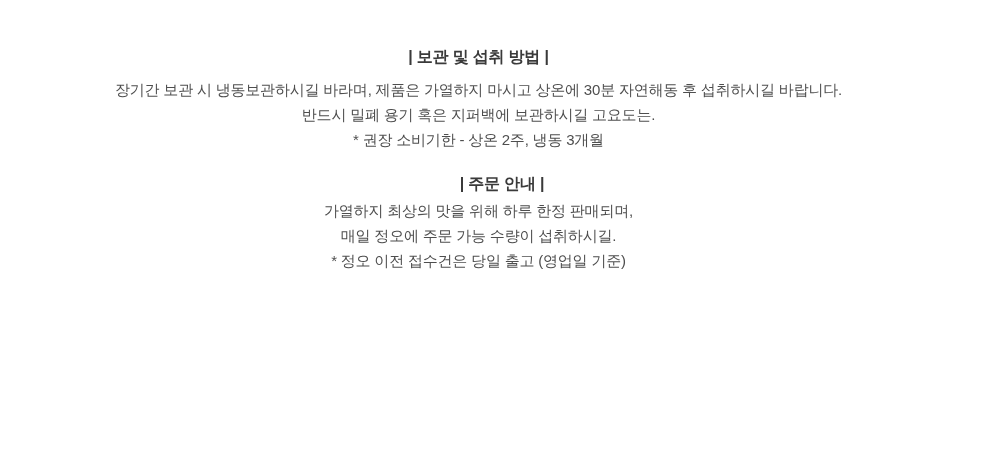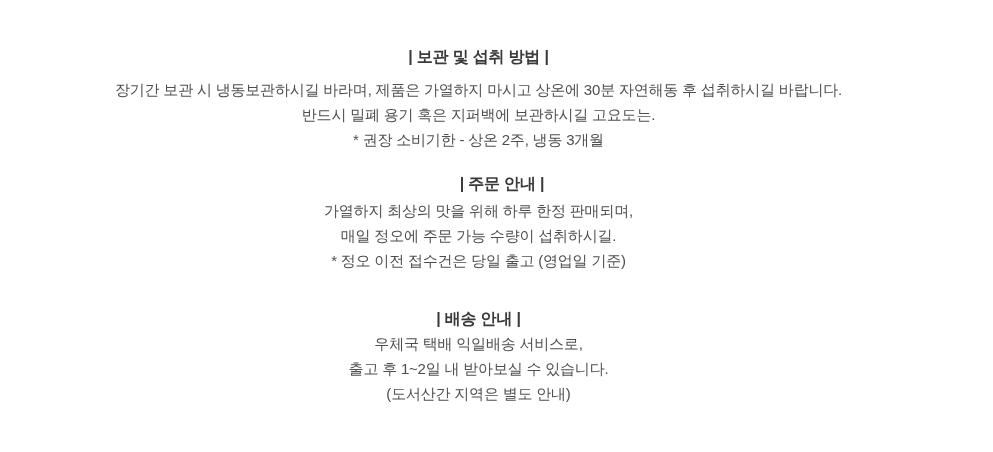--- a/index.html
+++ b/index.html
@@ -55,20 +55,14 @@
     <p class="line">* 권장 소비기한 - 상온 2주, 냉동 3개월</p>
   </section>
 
   <section class="section section-order">
     <h2 class="section-title">|  주문 안내  |</h2>
     <p class="line">가열하지 최상의 맛을 위해 하루 한정 판매되며,</p>
     <p class="line">매일 정오에 주문 가능 수량이 섭취하시길.</p>
     <p class="line">* 정오 이전 접수건은 당일 출고 (영업일 기준)</p>
   </section>
 
-  <section class="section section-shipping">
-    <h2 class="section-title">|  배송 안내  |</h2>
-    <p class="line">우체국 택배 익일배송 서비스로,</p>
-    <p class="line">출고 후 1~2일 내 받아보실 수 있습니다.</p>
-    <p class="line">(도서산간 지역은 별도 안내)</p>
-  </section>
 
 </div>
 
 </body></html>

